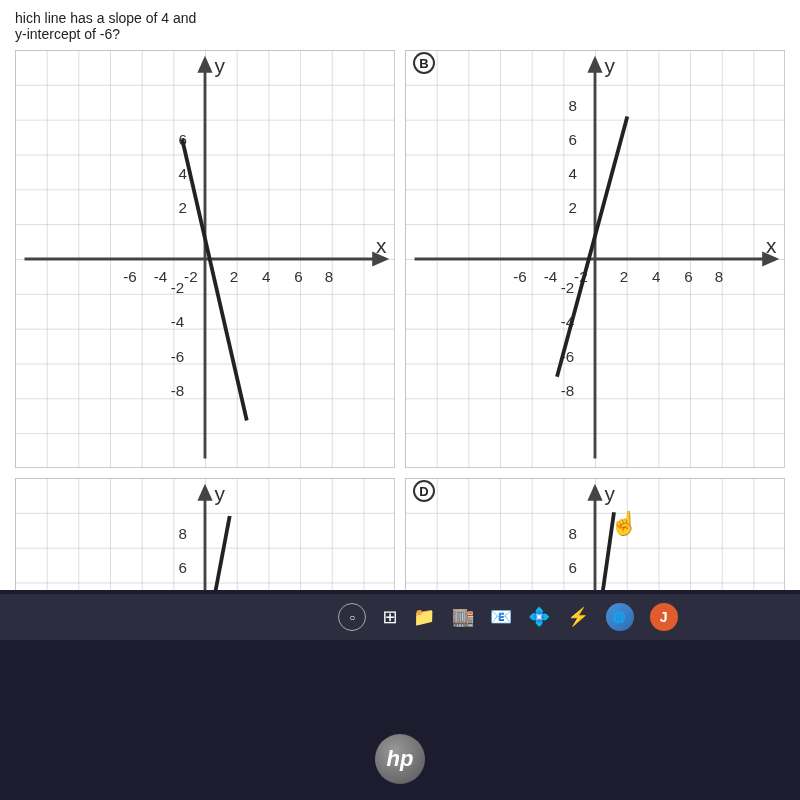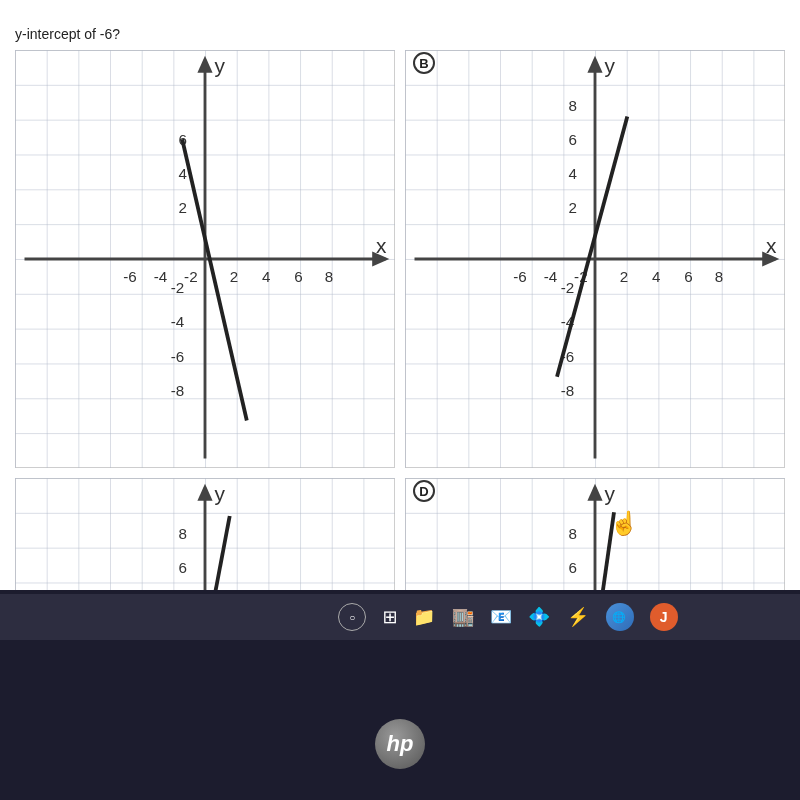--- a/index.html
+++ b/index.html
@@ -81,21 +81,21 @@
     .search-bar span {
       color: #ccc;
       font-size: 13px;
     }
   </style>
 </head>
 <body>
 
 <div class="main-content">
   <div class="question-text">
-    <br>
+    <span>hich line has a slope of 4 and</span><br>
     <span>y-intercept of -6?</span>
   </div>
 
   <div class="graphs-container">
 
     <div class="graph-cell">
       <svg class="graph" viewBox="0 0 200 220">
 
         <defs>
           <pattern id="gridA" width="16.67" height="18.33" patternUnits="userSpaceOnUse">
@@ -263,16 +263,16 @@
     <div style="color:white;font-size:18px;">⊞</div>
     <div style="color:white;font-size:18px;">📁</div>
     <div style="color:white;font-size:18px;">🏬</div>
     <div style="color:white;font-size:18px;">📧</div>
     <div style="color:#4a9fe0;font-size:18px;">💠</div>
     <div style="color:white;font-size:18px;">⚡</div>
     <div style="width:28px;height:28px;border-radius:50%;background:linear-gradient(135deg,#4a90d9,#2e6db8);display:flex;align-items:center;justify-content:center;color:white;font-size:11px;">🌐</div>
     <div style="width:28px;height:28px;border-radius:50%;background:#e05c2c;display:flex;align-items:center;justify-content:center;color:white;font-size:14px;font-weight:bold;">J</div>
   </div>
 
-  <div style="position:absolute; bottom:31px; left:50%; transform:translateX(-50%); display:flex; align-items:center; justify-content:center;">
+  <div style="position:absolute; bottom:16px; left:50%; transform:translateX(-50%); display:flex; align-items:center; justify-content:center;">
     <div style="width:50px;height:50px;border-radius:50%;background:radial-gradient(circle at 40% 35%, #999, #555);display:flex;align-items:center;justify-content:center;color:white;font-size:22px;font-style:italic;font-weight:bold;">hp</div>
   </div>
 </div>
 
 </body></html>

